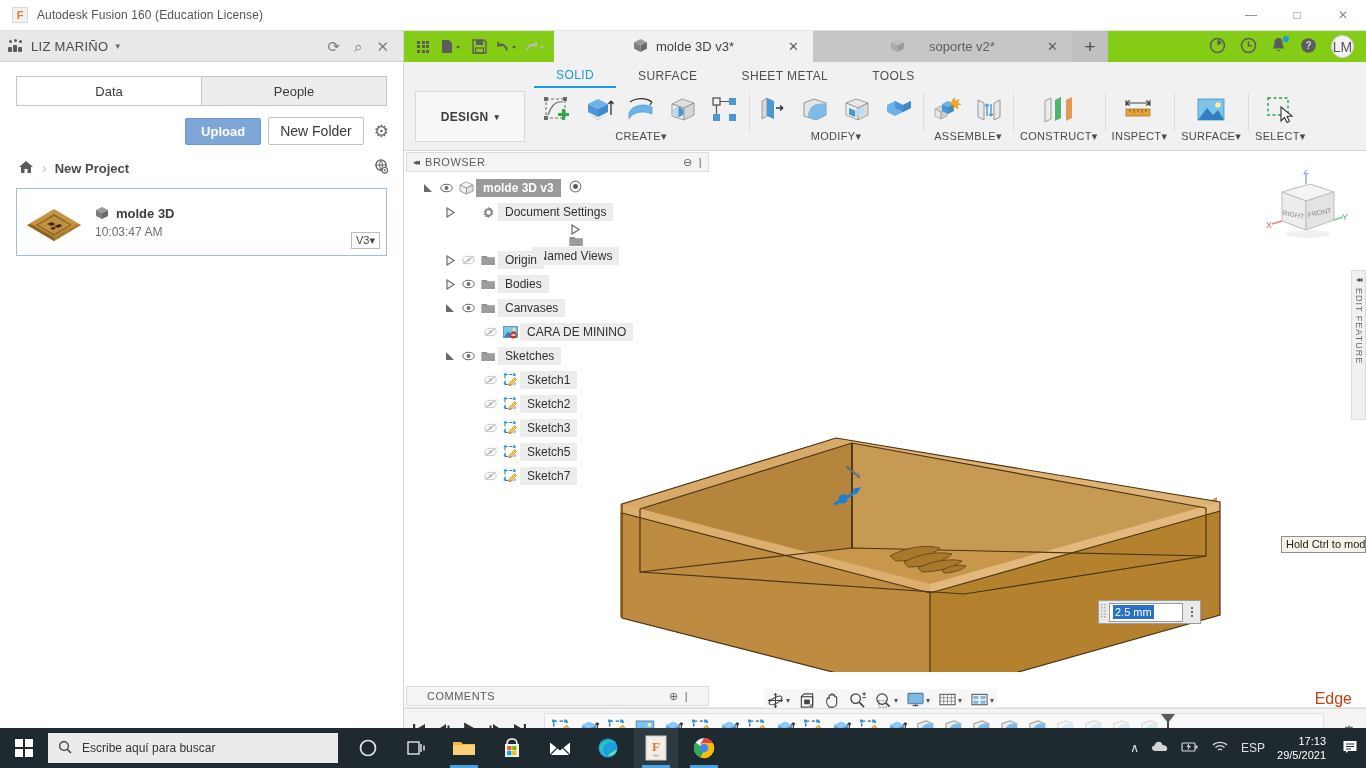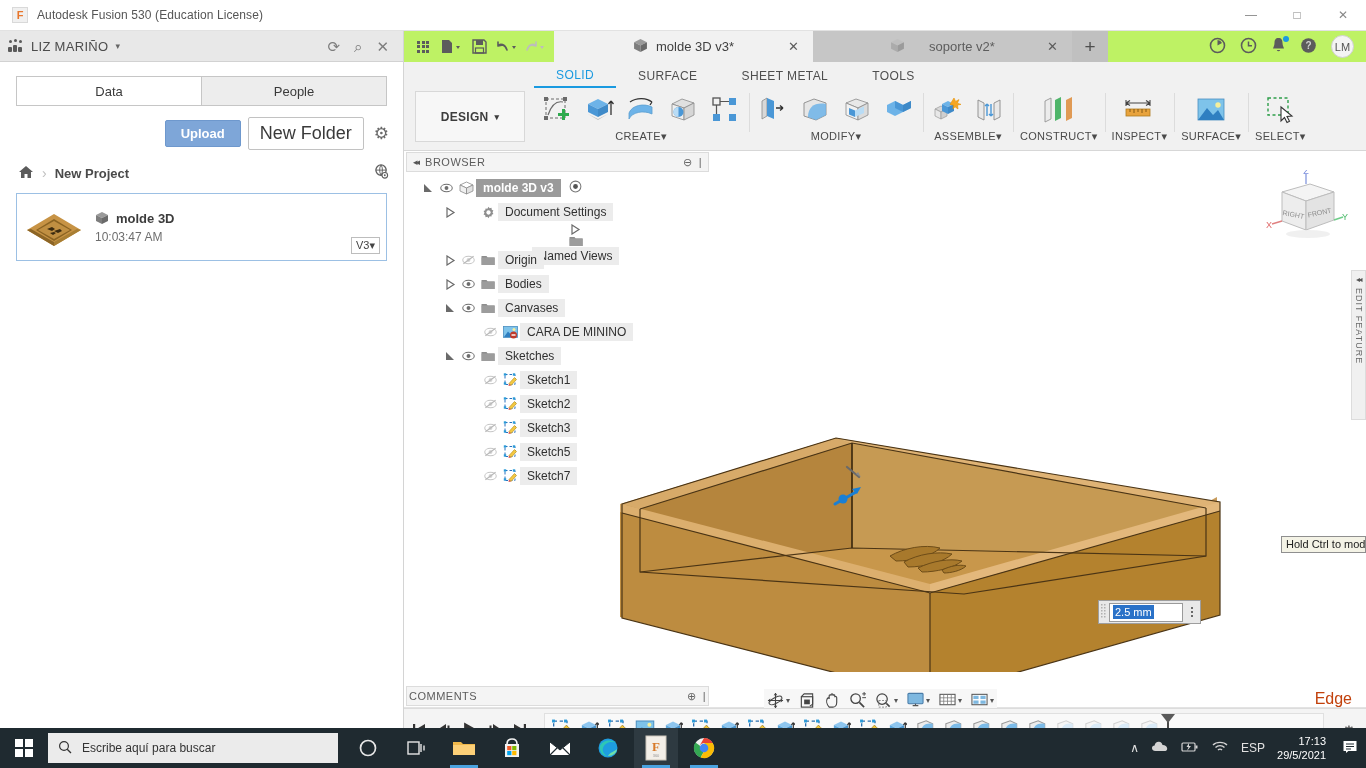--- a/index.html
+++ b/index.html
@@ -70,21 +70,21 @@
 
   .dp-actions {
     display: flex; justify-content: flex-end; align-items: center;
     gap: 7px; margin: 11px 14px 0 0;
   }
   .btn-upload {
     background: #7ea6d8; color: #fff; font-size: 13px; font-weight: bold;
     border: 1px solid #6e98cd; border-radius: 2px; padding: 5px 15px;
   }
   .btn-newfolder {
-    background: #fff; color: #3a3a3a; font-size: 18px;
+    background: #fff; color: #3a3a3a; font-size: 14px;
     border: 1px solid #c2c2c2; border-radius: 2px; padding: 5px 11px;
   }
   .gear { font-size: 17px; color: #6a6a6a; margin-left: 3px; }
 
   .dp-breadcrumb {
     display: flex; align-items: center; margin: 13px 14px 0 18px; height: 20px;
   }
   .bc-home { font-size: 14px; color: #5b5b5b; }
   .bc-sep { font-size: 14px; color: #c0c0c0; margin: 0 8px; }
   .bc-text { font-size: 13px; font-weight: bold; color: #4a4a4a; }
@@ -107,41 +107,41 @@
     font-size: 11px; color: #444; padding: 1px 4px; background: #fff;
   }
 
   
   .fusion {
     position: absolute; top: 31px; left: 404px; width: 962px; height: 697px;
     background: #ffffff;
   }
   
   .tabstrip {
-    position: relative; height: 31px; background: #bef264; display: flex; align-items: stretch; justify-content: space-between;
+    position: relative; height: 31px; background: #84cc16; display: flex; align-items: stretch; justify-content: space-between;
   }
   .qa-tools { display: flex; align-items: center; gap: 2px; padding: 0 6px; }
   .qa { width: 26px; height: 31px; display: flex; align-items: center; justify-content: center; color: #5c5c5c; font-size: 14px; }
   .grid9 { display: grid; grid-template-columns: repeat(3,3px); grid-template-rows: repeat(3,3px); gap: 1.5px; }
   .grid9 span { background: #5c5c5c; display: block; width: 3px; height: 3px; }
   .doc-tab {
     width: 259px; display: flex; align-items: center; justify-content: center;
     position: relative; font-size: 13px; color: #3f3f3f;
   }
   .doc-tab.active { background: #f1f1f1; }
   .doc-tab.inactive { background: #c6c6c6; color: #5d5d5d; gap: 16px; }
   .doc-tab .tclose { position: absolute; right: 14px; font-size: 13px; color: #5c5c5c; }
   .tab-cube { margin-right: 8px; }
   .tab-plus { width: 36px; display: flex; align-items: center; justify-content: center; background: #c0c0c0; font-size: 19px; color: #4f4f4f; }
   .right-icons { display: flex; align-items: center; gap: 14px; padding: 0 12px; margin-left: auto; }
   .ri { font-size: 15px; color: #5c5c5c; position: relative; }
   .ri .dot { position: absolute; top: -1px; right: -3px; width: 6px; height: 6px; border-radius: 50%; background: #1a9ae0; }
   .avatar {
     width: 23px; height: 23px; border-radius: 50%; background: #f4f4f4; border: 1px solid #cfcfcf;
-    display: flex; align-items: center; justify-content: center; font-size: 11px; color: #555;
+    display: flex; align-items: center; justify-content: center; font-size: 14px; color: #555;
   }
 
   
   .ribbon-tabs {
     height: 26px; background: #f1f1f1; display: flex; align-items: flex-end;
     padding-left: 130px; gap: 0;
   }
   .rtab {
     padding: 0 22px; height: 24px; font-size: 12px; color: #4e4e4e;
     display: flex; align-items: center; letter-spacing: .4px;
@@ -218,21 +218,21 @@
   }
 
   
   .botbar {
     position: absolute; top: 641px; left: 0; width: 962px; height: 36px; background: #fff;
     border-bottom: 1px solid #e3e3e3;
   }
   .comments {
     position: absolute; left: 2px; top: 14px; width: 303px; height: 20px;
     background: #f4f4f4; border: 1px solid #dcdcdc; display: flex; align-items: center;
-    padding: 0 2px; font-size: 11px; color: #5c5c5c; letter-spacing: .5px;
+    padding: 0 20px; font-size: 11px; color: #5c5c5c; letter-spacing: .5px;
   }
   .comments .rt { margin-left: auto; display: flex; align-items: center; gap: 6px; font-size: 11px; color: #666; }
   .navbar {
     position: absolute; left: 360px; top: 17px; display: flex; align-items: center; gap: 3px;
     background: #f7f7f7;
   }
   .nb { height: 22px; display: flex; align-items: center; gap: 2px; padding: 0 3px; }
   .nb .ca { font-size: 8px; color: #555; }
   .status-edge { position: absolute; right: 14px; top: 18px; font-size: 16px; color: #c2410c; }
 
@@ -287,21 +287,21 @@
 </style>
 </head>
 <body>
 
 <div id="app">
 
   <div class="titlebar">
     <div class="app-logo">
         <span>F</span>
       </div>
-    <div class="title-text">Autodesk Fusion 530 (Education License)</div>
+    <div class="title-text">Autodesk Fusion 160 (Education License)</div>
     <div class="win-controls">
       <div class="win-btn">—</div>
       <div class="win-btn">□</div>
       <div class="win-btn">✕</div>
     </div>
   </div>
 
   <div class="datapanel">
     <div class="dp-header">
       <div class="dp-teamicon">

